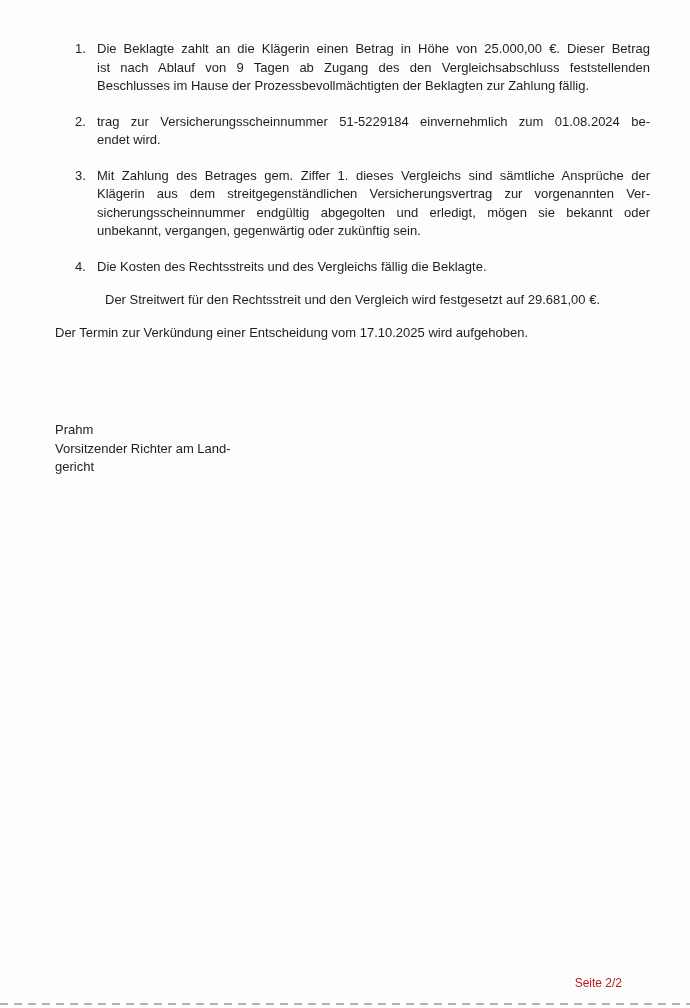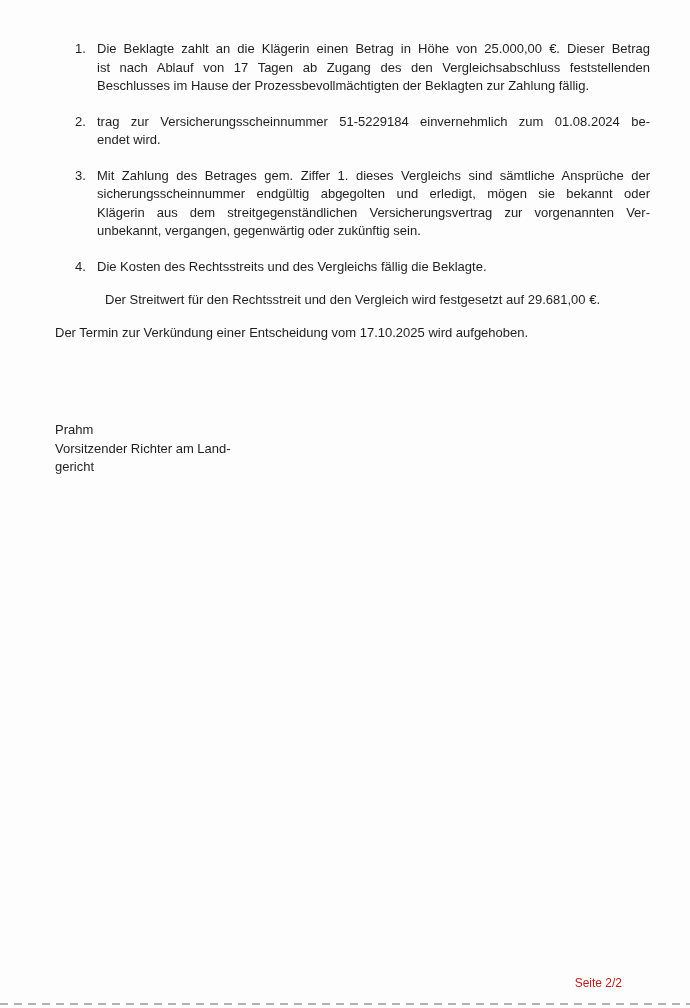--- a/index.html
+++ b/index.html
@@ -71,39 +71,39 @@
 
 <div class="page">
   <div class="content">
 
     <div class="olist">
 
       <div class="item">
         <div class="num">1.</div>
         <div class="text">
           <div class="jline">Die Beklagte zahlt an die Klägerin einen Betrag in Höhe von 25.000,00 €. Dieser Betrag</div>
-          <div class="jline">ist nach Ablauf von 17 Tagen ab Zugang des den Vergleichsabschluss feststellenden</div>
+          <div class="jline">ist nach Ablauf von 9 Tagen ab Zugang des den Vergleichsabschluss feststellenden</div>
           <div class="lline">Beschlusses im Hause der Prozessbevollmächtigten der Beklagten zur Zahlung fällig.</div>
         </div>
       </div>
 
       <div class="item">
         <div class="num">2.</div>
         <div class="text">
           <div class="jline">trag zur Versicherungsscheinnummer 51-5229184 einvernehmlich zum 01.08.2024 be-</div>
           <div class="lline">endet wird.</div>
         </div>
       </div>
 
       <div class="item">
         <div class="num">3.</div>
         <div class="text">
           <div class="jline">Mit Zahlung des Betrages gem. Ziffer 1. dieses Vergleichs sind sämtliche Ansprüche der</div>
+          <div class="jline">Klägerin aus dem streitgegenständlichen Versicherungsvertrag zur vorgenannten Ver-</div>
           <div class="jline">sicherungsscheinnummer endgültig abgegolten und erledigt, mögen sie bekannt oder</div>
-          <div class="jline">Klägerin aus dem streitgegenständlichen Versicherungsvertrag zur vorgenannten Ver-</div>
           <div class="lline">unbekannt, vergangen, gegenwärtig oder zukünftig sein.</div>
         </div>
       </div>
 
       <div class="item">
         <div class="num">4.</div>
         <div class="text">
           <div class="lline">Die Kosten des Rechtsstreits und des Vergleichs fällig die Beklagte.</div>
         </div>
       </div>

